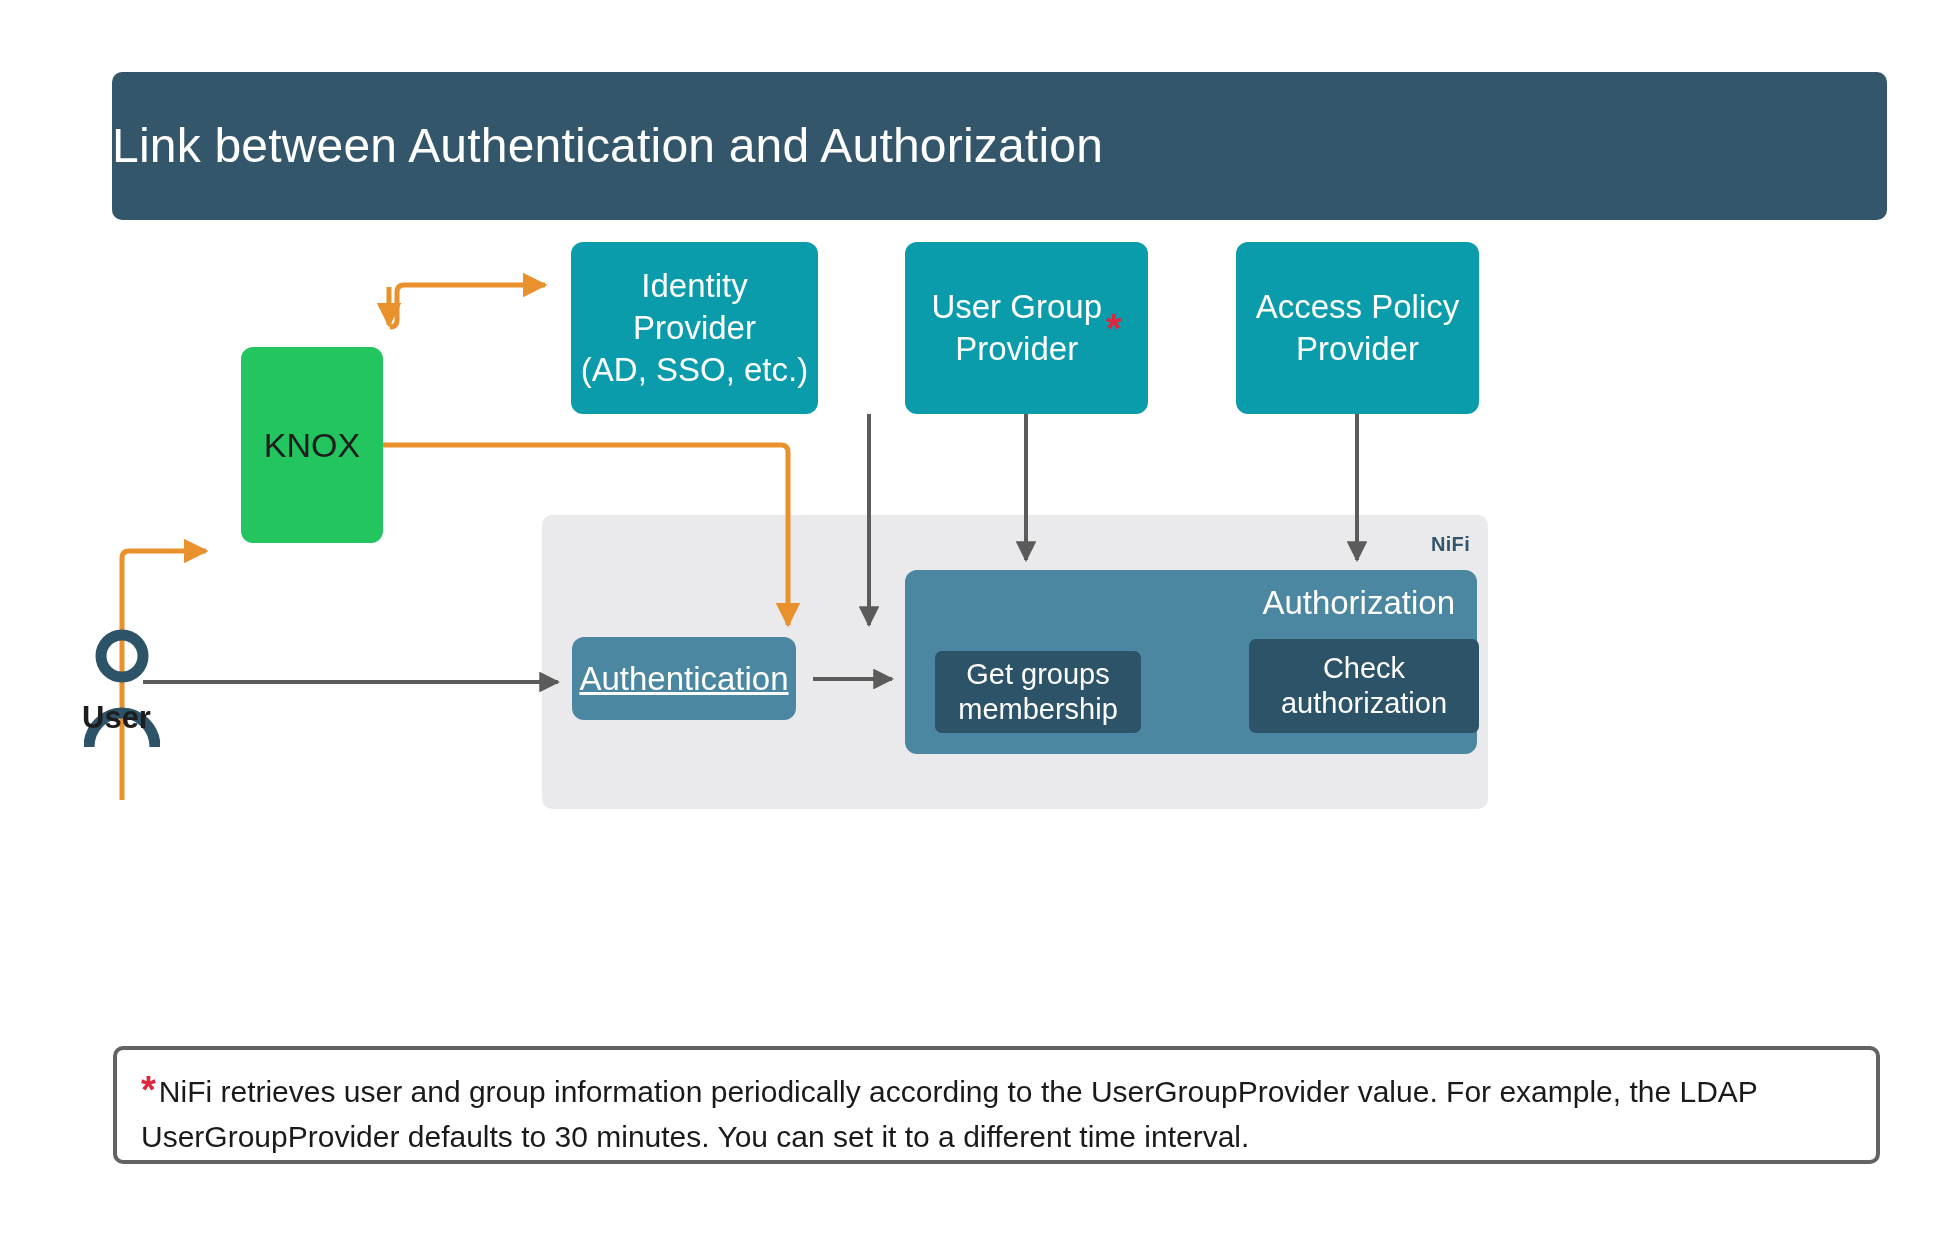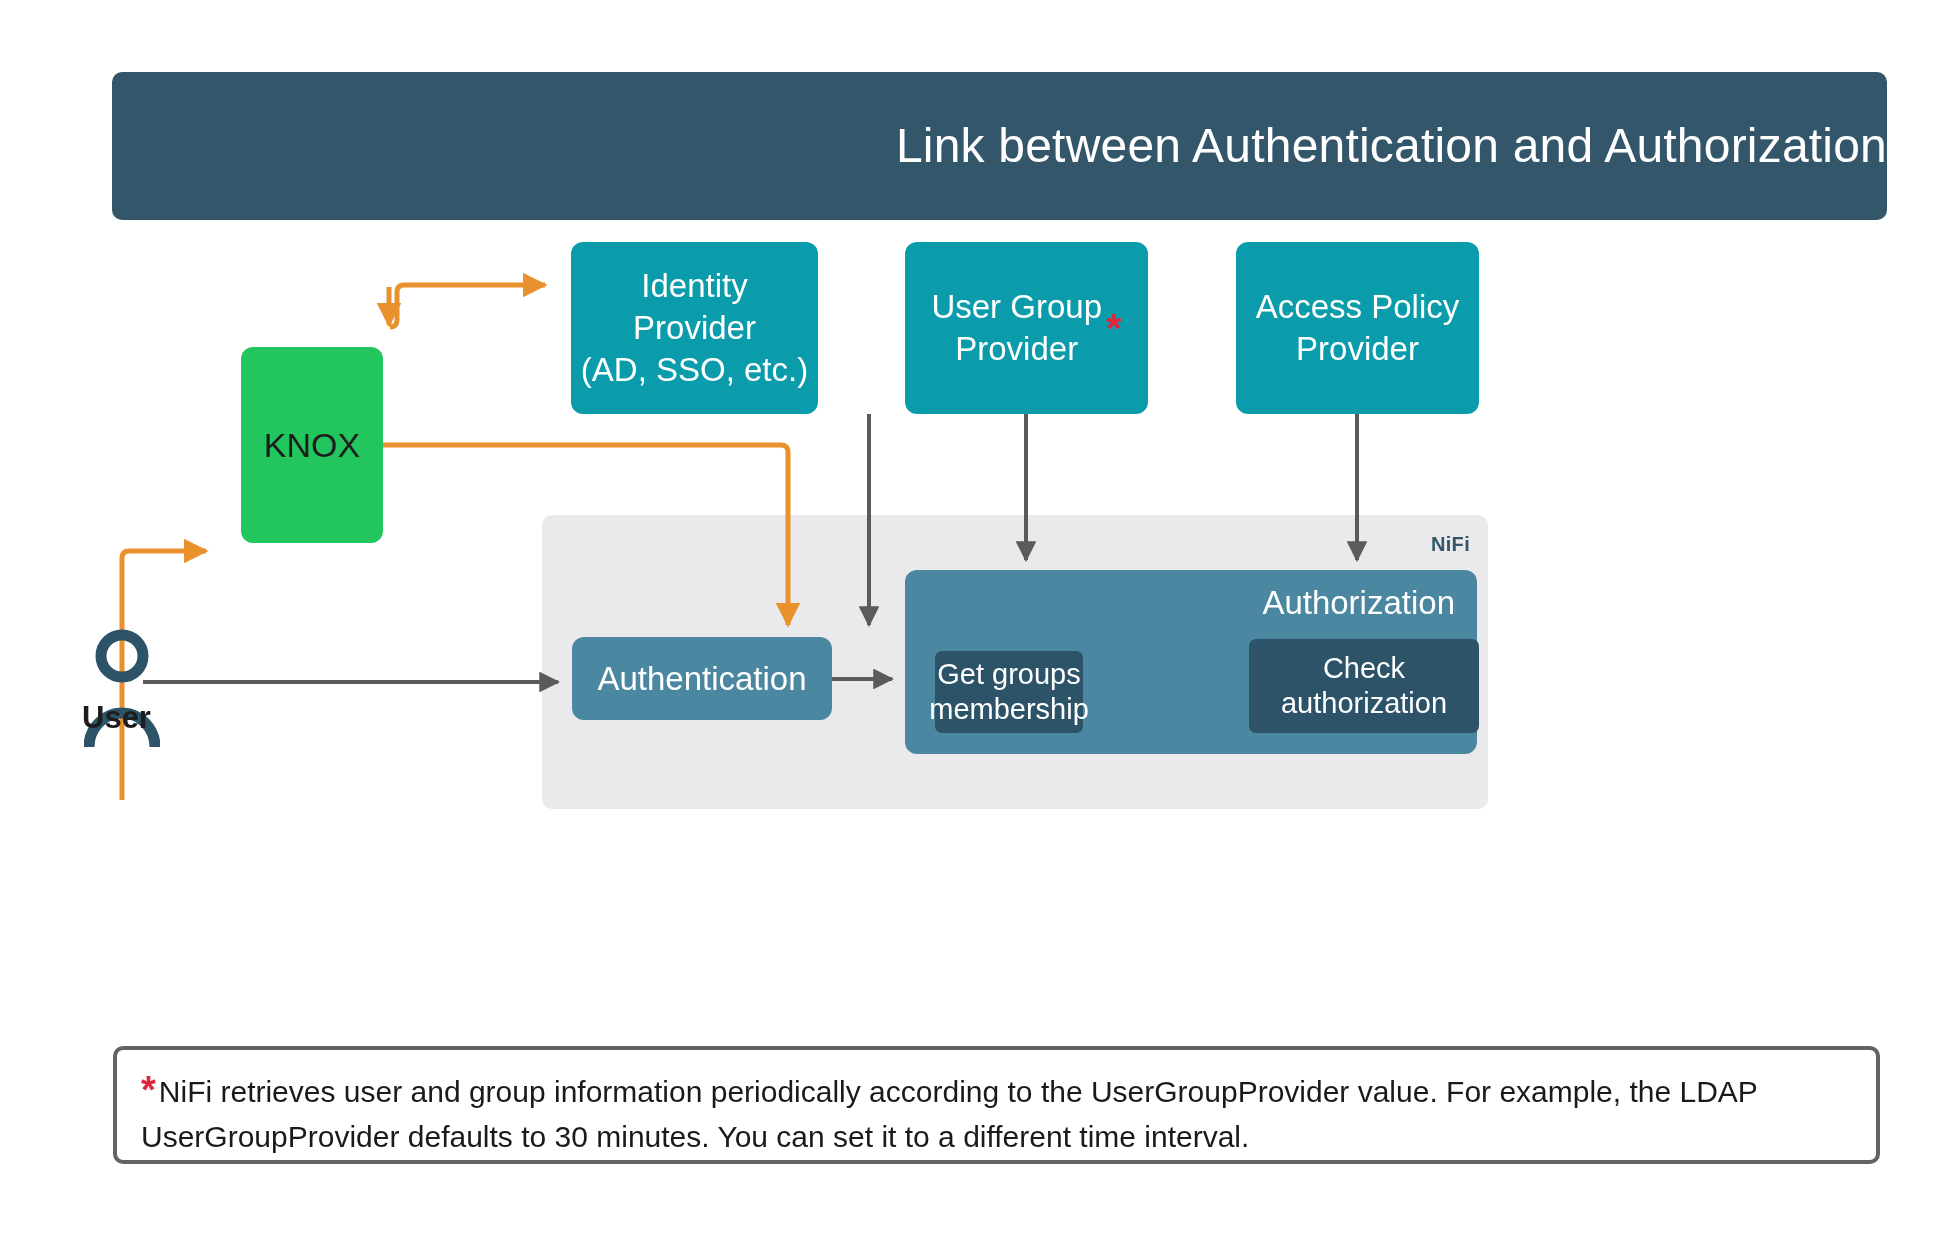--- a/index.html
+++ b/index.html
@@ -33,21 +33,21 @@
   .title-banner {
     position: absolute;
     left: 112px;
     top: 72px;
     width: 1775px;
     height: 148px;
     background: #34566a;
     border-radius: 10px;
     display: flex;
     align-items: center;
-    justify-content: flex-end;
+    justify-content: flex-start;
   }
   .title-banner .title-text {
     color: #ffffff;
     font-size: 48px;
     font-weight: 400;
     letter-spacing: 0.2px;
     line-height: 1.1;
   }
 
   
@@ -129,34 +129,34 @@
     right: 18px;
     top: 18px;
     color: #34566a;
     font-size: 20px;
     font-weight: 700;
     letter-spacing: 0.3px;
   }
 
   
   #authentication-node {
-    left: 572px; top: 637px; width: 260px; height: 83px;
+    left: 572px; top: 637px; width: 224px; height: 83px; text-decoration: underline;
   }
 
   
   #authorization-node {
     left: 905px; top: 570px; width: 572px; height: 184px;
     align-items: flex-start;
     justify-content: flex-end;
     padding: 14px 22px 0 0;
   }
   #authorization-node .node-label { font-size: 33px; }
 
   #get-groups-node {
-    left: 935px; top: 651px; width: 148px; height: 82px; justify-content: center;
+    left: 935px; top: 651px; width: 206px; height: 82px; justify-content: center;
   }
   #check-authorization-node {
     left: 1249px; top: 639px; width: 230px; height: 94px;
   }
 
   
   #user-actor {
     position: absolute;
     left: 84px; top: 625px; width: 76px; height: 130px;
   }

